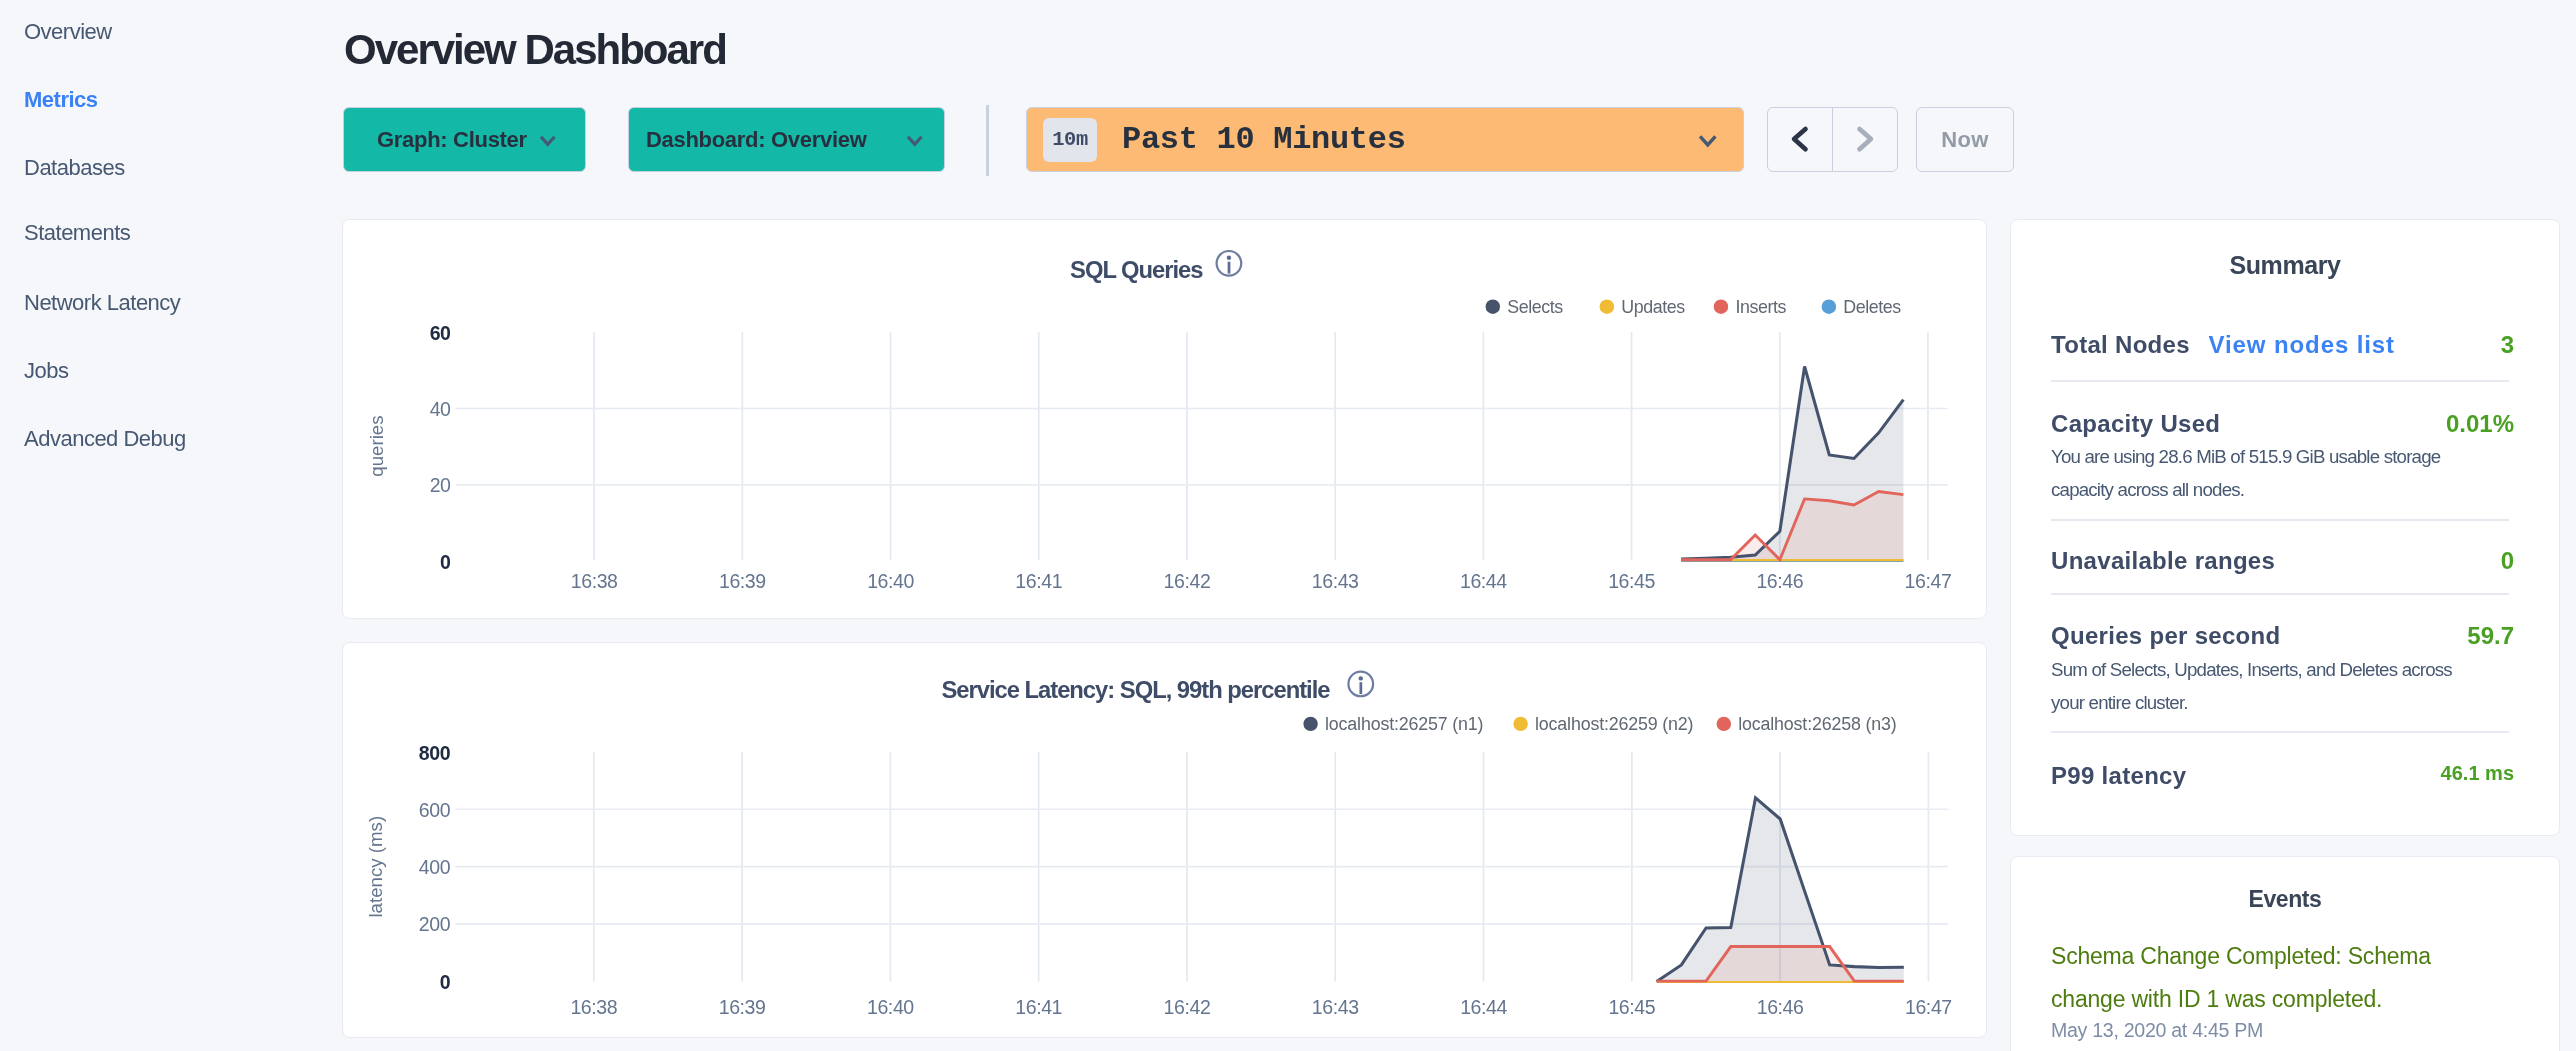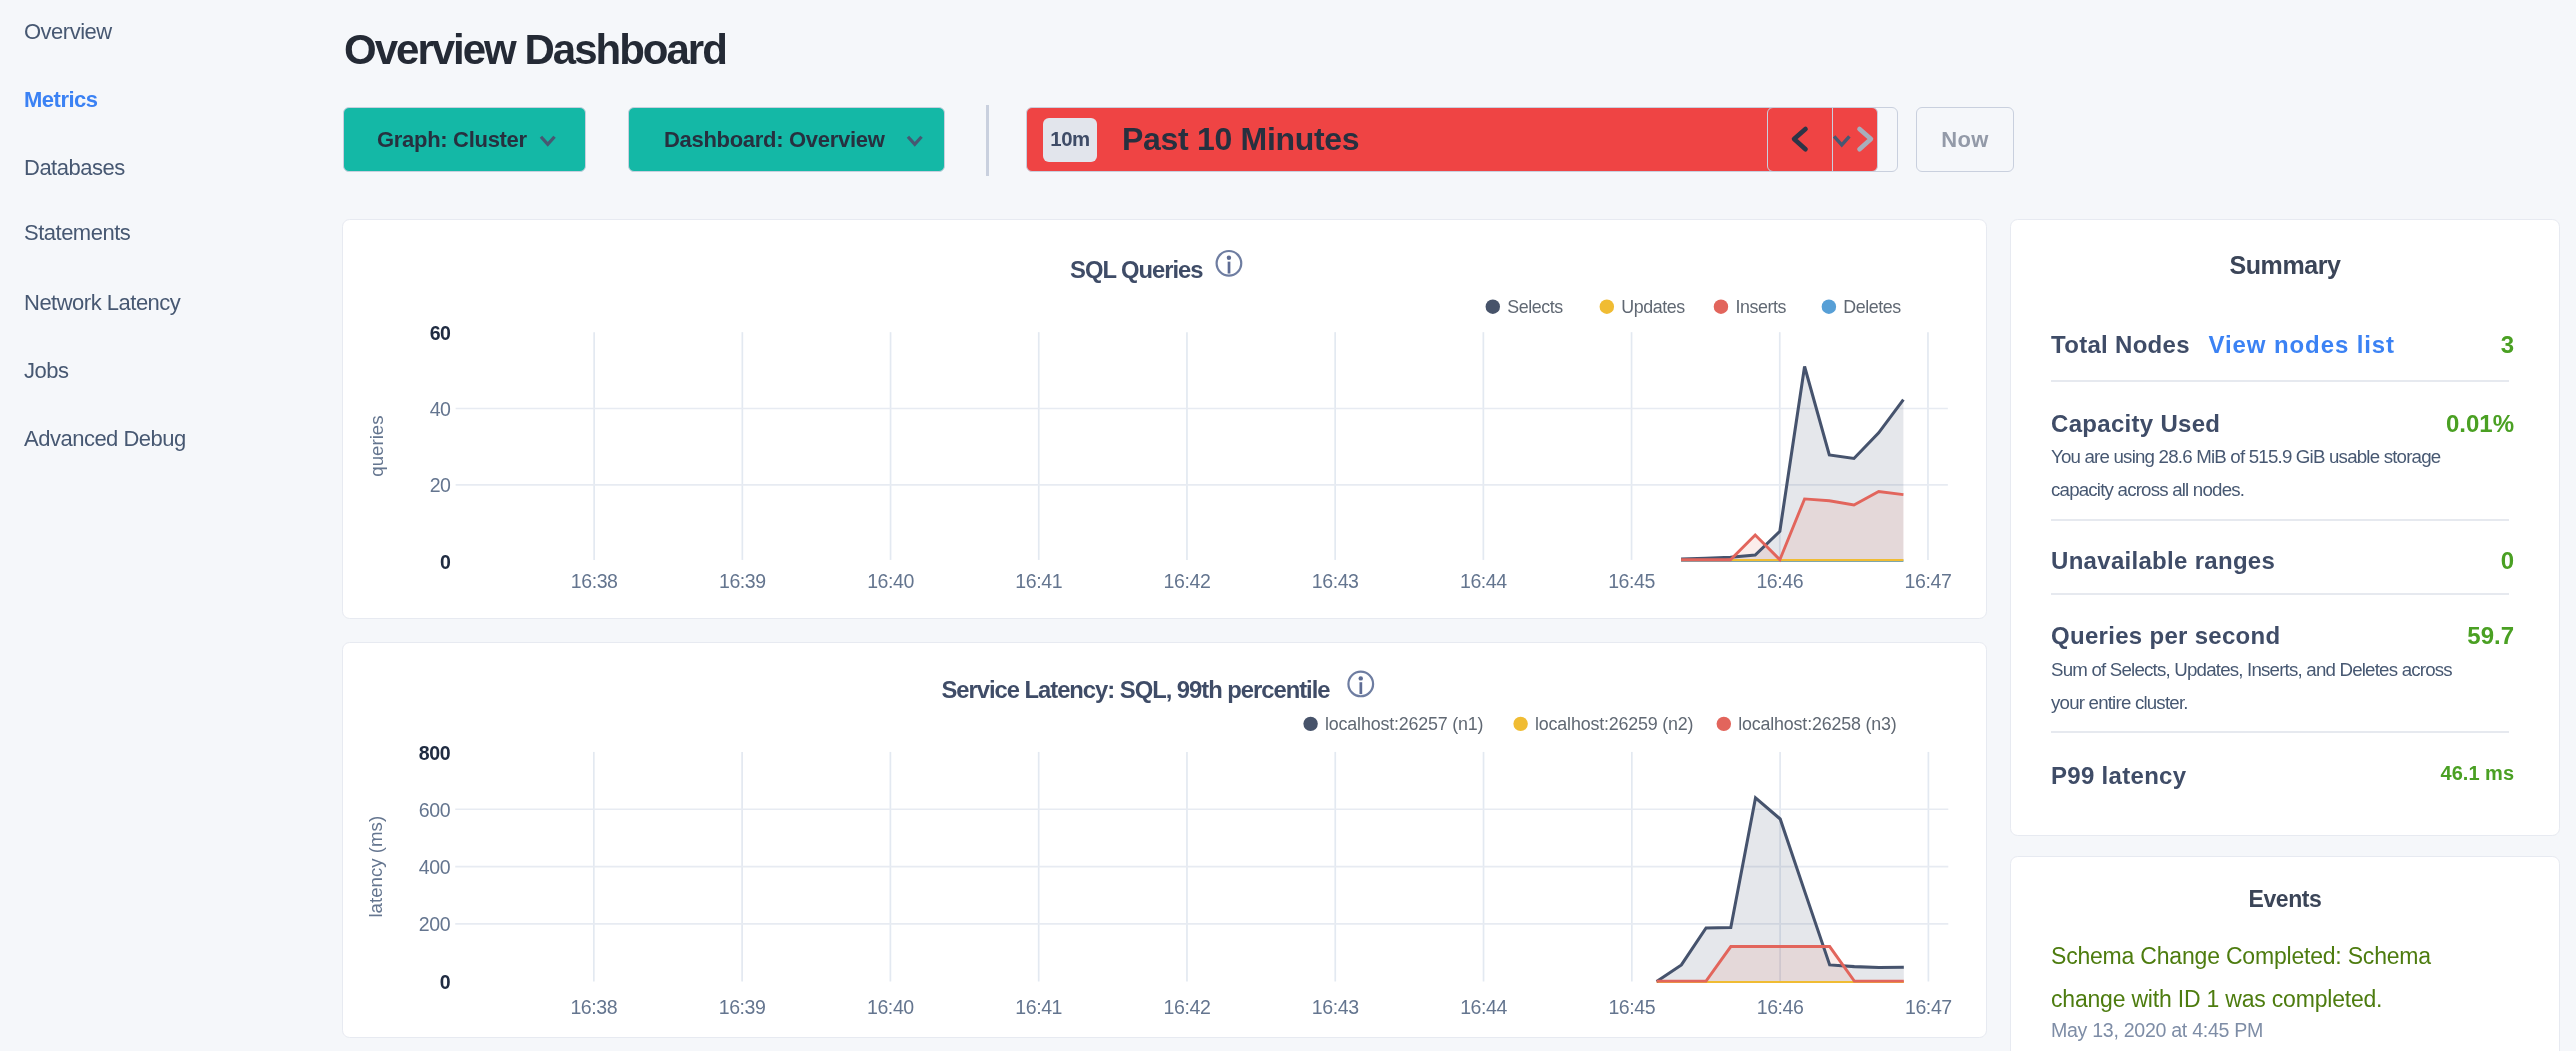--- a/index.html
+++ b/index.html
@@ -11,21 +11,21 @@
 .nav-item.active { color:#3b82f4; font-weight:bold; }
 
 
 #pagetitle { position:absolute; left:344px; top:26px; font-size:42px; letter-spacing:-2px; color:#242a35; font-weight:700; }
 
 
 .btn { position:absolute; top:107px; height:65px; background:#14b8a6; border:1.7px solid #c9d0de; border-radius:6px; display:flex; align-items:center; }
 .btn .lbl { font-size:22px; font-weight:bold; color:#27303f; letter-spacing:-0.3px; }
 .chev { width:25.5px; height:25.5px; flex:0 0 auto; }
 #divider { position:absolute; left:986px; top:105px; width:2.6px; height:71px; background:#c9d0de; }
-#timesel { position:absolute; left:1026px; top:107px; width:852px; height:65px; background:#ef4444; border:1.7px solid #c9d0de; border-radius:6px; display:flex; align-items:center; }
+#timesel { position:absolute; left:1026px; top:107px; width:718px; height:65px; background:#fdba74; border:1.7px solid #c9d0de; border-radius:6px; display:flex; align-items:center;font-family:Liberation Mono, monospace; }
 #badge10m { margin-left:16px; width:54px; height:44px; background:#e2e5ec; border-radius:6px; display:flex; align-items:center; justify-content:center; font-size:20.4px; font-weight:bold; color:#3f4c67; letter-spacing:-0.4px; }
 #timetext { margin-left:25px; font-size:32px; font-weight:bold; color:#27303f; letter-spacing:-0.3px; }
 #prevnext { position:absolute; left:1767px; top:107px; width:131px; height:65px; border:1.7px solid #c9d0de; border-radius:6px; display:flex; }
 #prevnext .half { flex:1; display:flex; align-items:center; justify-content:center; }
 #prevnext .half:first-child { border-right:1.7px solid #c9d0de; }
 #nowbtn { position:absolute; left:1916px; top:107px; width:98px; height:65px; border:1.7px solid #c9d0de; border-radius:6px; display:flex; align-items:center; justify-content:center; font-size:22px; font-weight:bold; color:#939aa8; letter-spacing:0.4px; }
 
 
 .card { position:absolute; background:#fff; border:1.7px solid #e7eaf1; border-radius:7.7px; }
 #card1 { left:342px; top:219px; width:1645px; height:400px; }
@@ -52,21 +52,21 @@
 
 <div id="pagetitle">Overview Dashboard</div>
 
 <div class="btn" style="left:343px; width:243px;">
   <span class="lbl" style="margin-left:33px;">Graph: Cluster</span>
   <svg class="chev" style="position:absolute; right:25px;" viewBox="0 0 30 30">
       <polyline points="7,11.5 15,20.5 23,11.5" fill="none" stroke="#475872" stroke-width="3.8"></polyline>
     </svg>
 </div>
 <div class="btn" style="left:628px; width:317px;">
-  <span class="lbl" style="margin-left:35px;">Dashboard: Overview</span>
+  <span class="lbl" style="margin-left:17px;">Dashboard: Overview</span>
   <svg class="chev" style="position:absolute; right:17px;" viewBox="0 0 30 30">
       <polyline points="7,11.5 15,20.5 23,11.5" fill="none" stroke="#475872" stroke-width="3.8"></polyline>
     </svg>
 </div>
 <div id="divider"></div>
 <div id="timesel">
   <div id="badge10m">10m</div>
   <div id="timetext">Past 10 Minutes</div>
   <svg class="chev" style="position:absolute; right:23px;" viewBox="0 0 30 30">
       <polyline points="6,11 15,21 24,11" fill="none" stroke="#475872" stroke-width="4"></polyline>

